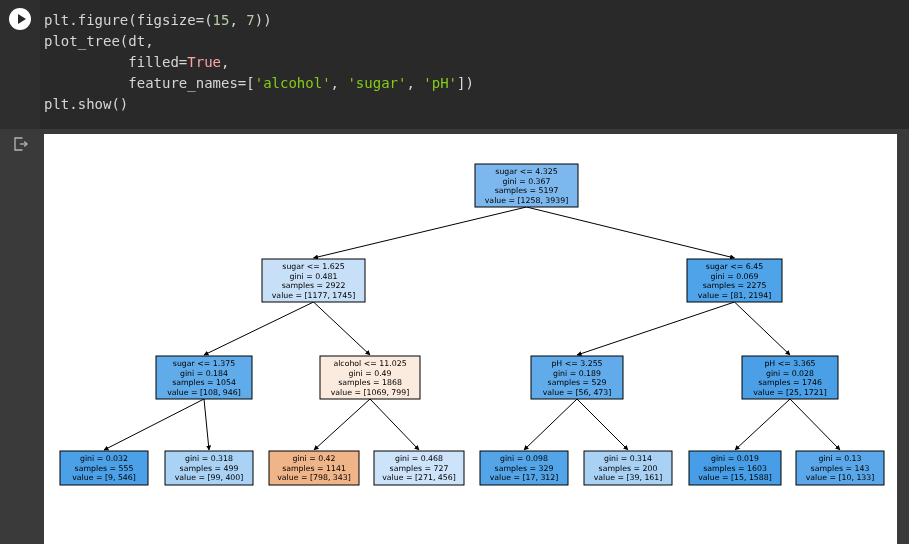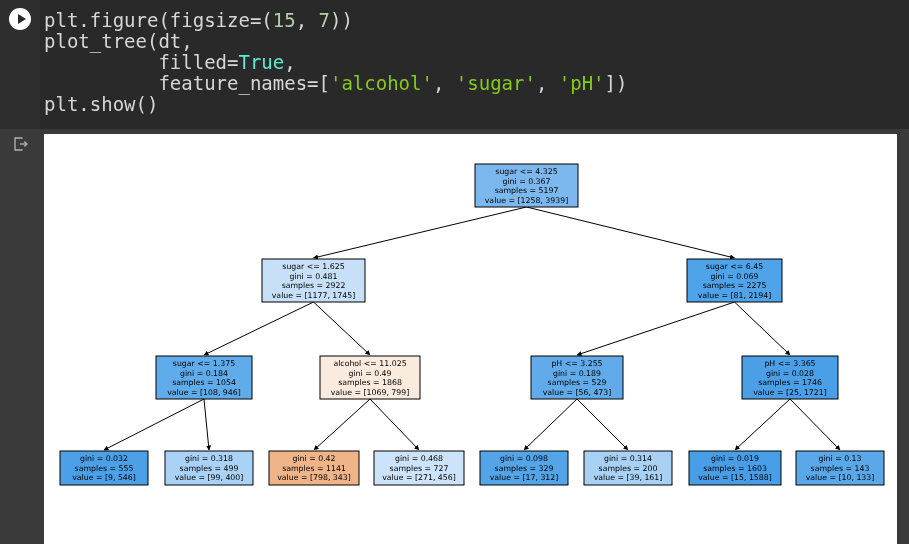--- a/index.html
+++ b/index.html
@@ -28,25 +28,25 @@
   .run-btn .tri{
     width:0;height:0;margin-left:3px;
     border-left:8px solid #292929;
     border-top:5px solid transparent;
     border-bottom:5px solid transparent;
   }
   .code-area{
     position:absolute;left:40px;top:0;right:0;bottom:0;
     padding:10px 0 0 4px;
     font-family:"DejaVu Sans Mono","Liberation Mono",monospace;
-    font-size:19px;line-height:21px;
+    font-size:14px;line-height:21px;
     color:#d6d6d6;white-space:pre;
   }
   .tok-num{color:#b5cea8;}
-  .tok-kw{color:#5eead4;}
+  .tok-kw{color:#fca5a5;}
   .tok-str{color:#84cc16;}
 
   
   .output-cell{
     position:absolute;left:0;top:129px;width:909px;height:415px;
     background:#3a3a3a;
   }
   .out-gutter{
     position:absolute;left:0;top:0;width:40px;height:415px;
     background:#3a3a3a;

